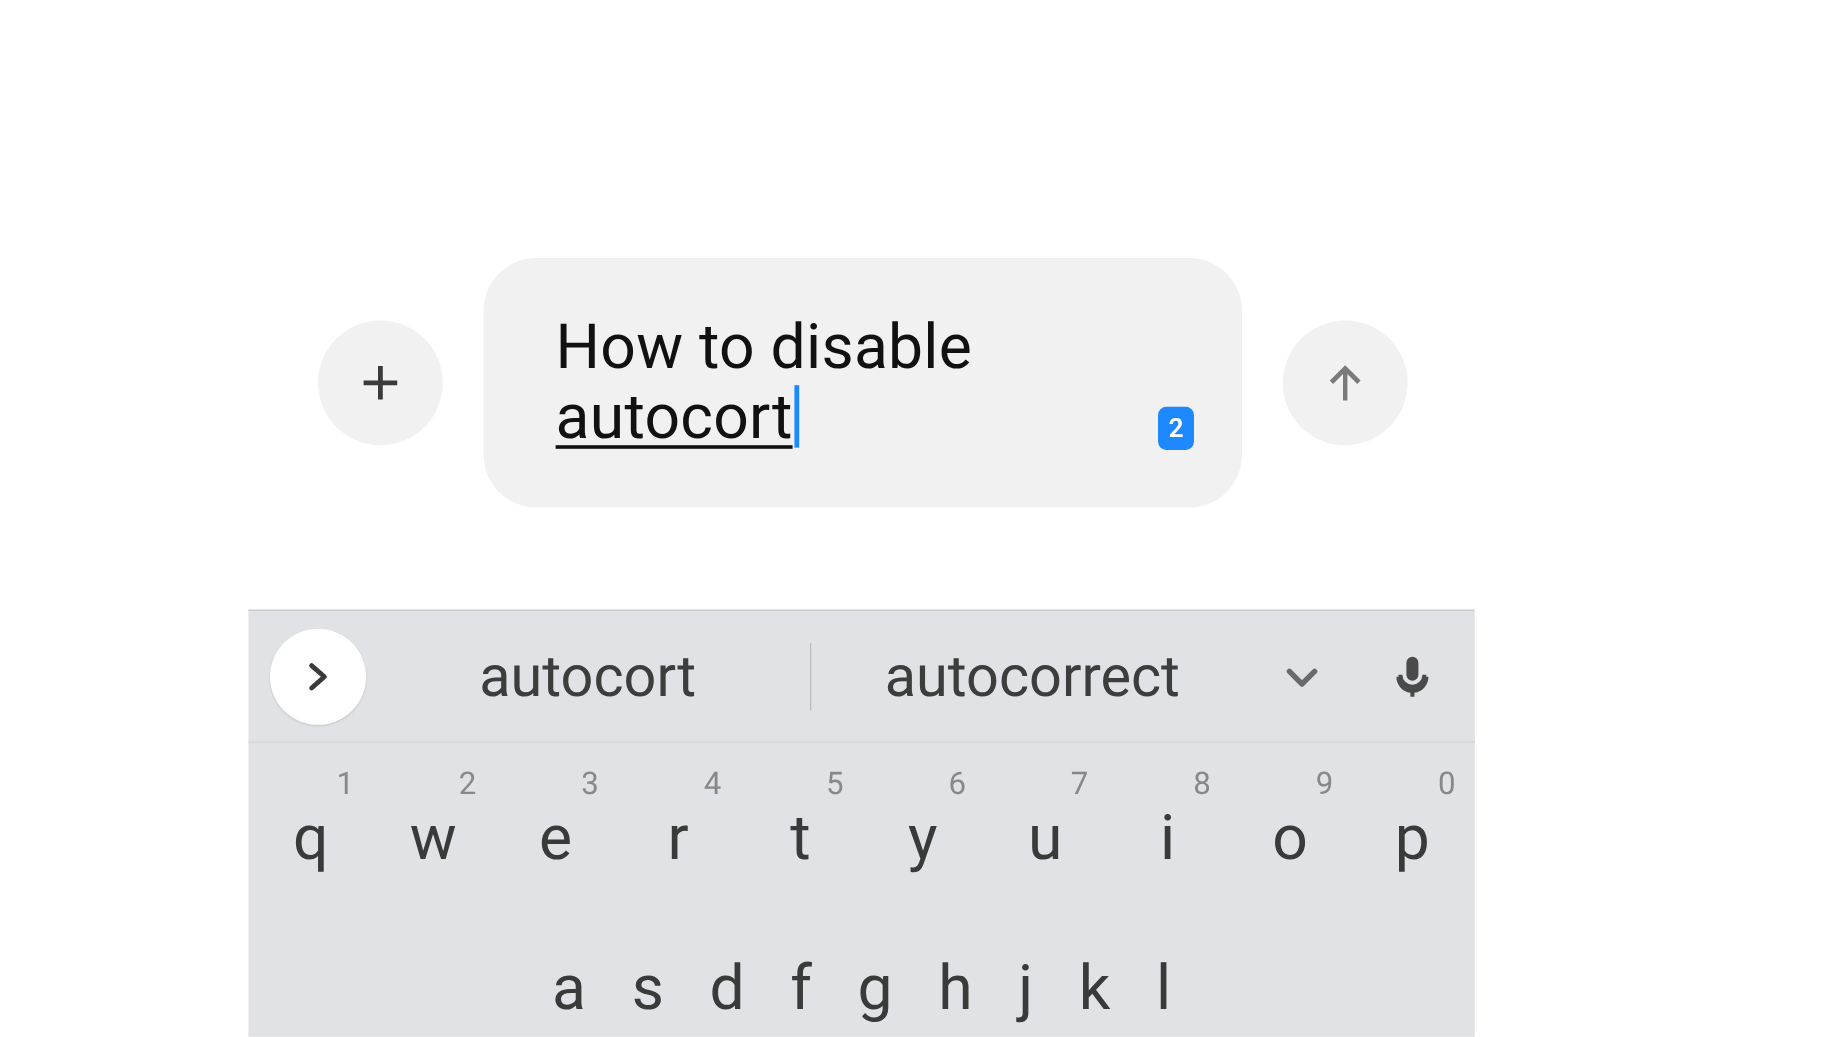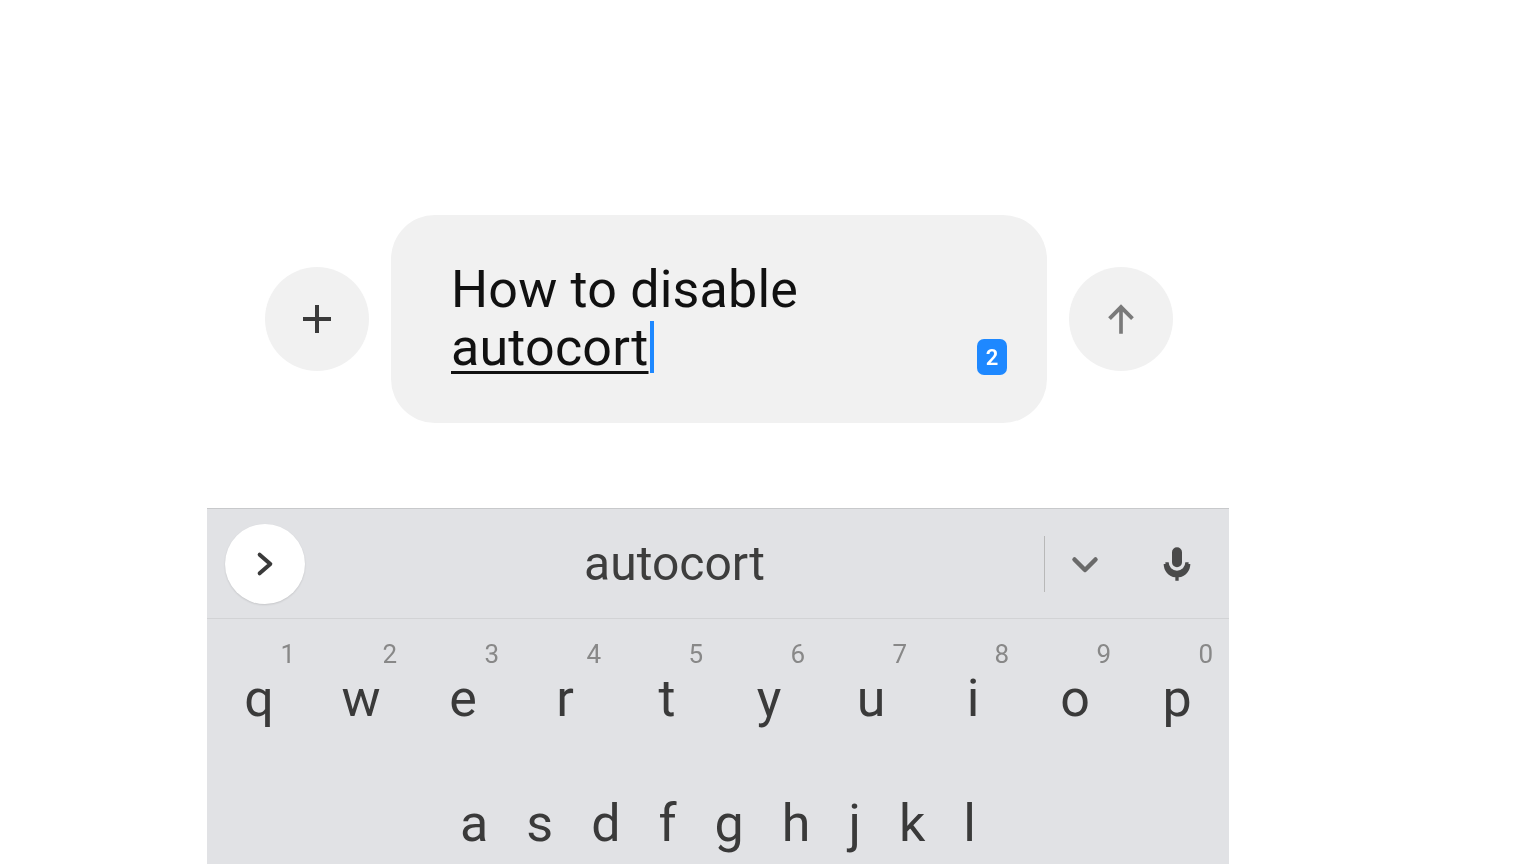--- a/index.html
+++ b/index.html
@@ -6,21 +6,21 @@
   html, body { width: 1536px; height: 864px; background: #ffffff; font-family: Roboto, Arial, sans-serif; overflow: hidden; }
 
   
   .compose-row {
     position: absolute;
     top: 215px;
     left: 265px;
     width: 908px;
     display: flex;
     align-items: center;
-    gap: 22px;
+    gap: 34px;
   }
   .round-btn {
     width: 104px;
     height: 104px;
     border-radius: 50%;
     background: #f1f1f1;
     display: flex;
     align-items: center;
     justify-content: center;
     flex: 0 0 auto;
@@ -179,20 +179,21 @@
 
 <div class="kbd">
   <div class="sugg-row">
     <div class="expand-btn">
       <svg width="32" height="32" viewBox="0 0 24 24">
           <path d="M8 5l8 7-8 7" fill="none" stroke="#3a3a3a" stroke-width="3" stroke-linecap="round" stroke-linejoin="round"></path>
         </svg>
     </div>
     <div class="sugg">autocort</div>
     <div class="sugg-div"></div>
+    <div class="sugg">autocorrect</div>
     <div class="chevdown">
       <svg width="36" height="36" viewBox="0 0 24 24">
           <path d="M5 9l7 7 7-7" fill="none" stroke="#6a6a6a" stroke-width="3" stroke-linecap="round" stroke-linejoin="round"></path>
         </svg>
     </div>
     <div class="mic">
       <svg width="40" height="40" viewBox="0 0 24 24">
           <path d="M12 2a3 3 0 0 1 3 3v6a3 3 0 0 1-6 0V5a3 3 0 0 1 3-3zm7 9a7 7 0 0 1-14 0h2a5 5 0 0 0 10 0h2zm-6 9v2h-2v-2a8 8 0 0 1-7-8h2a6 6 0 0 0 12 0h2a8 8 0 0 1-7 8z" fill="#4a4a4a"></path>
         </svg>
     </div>

